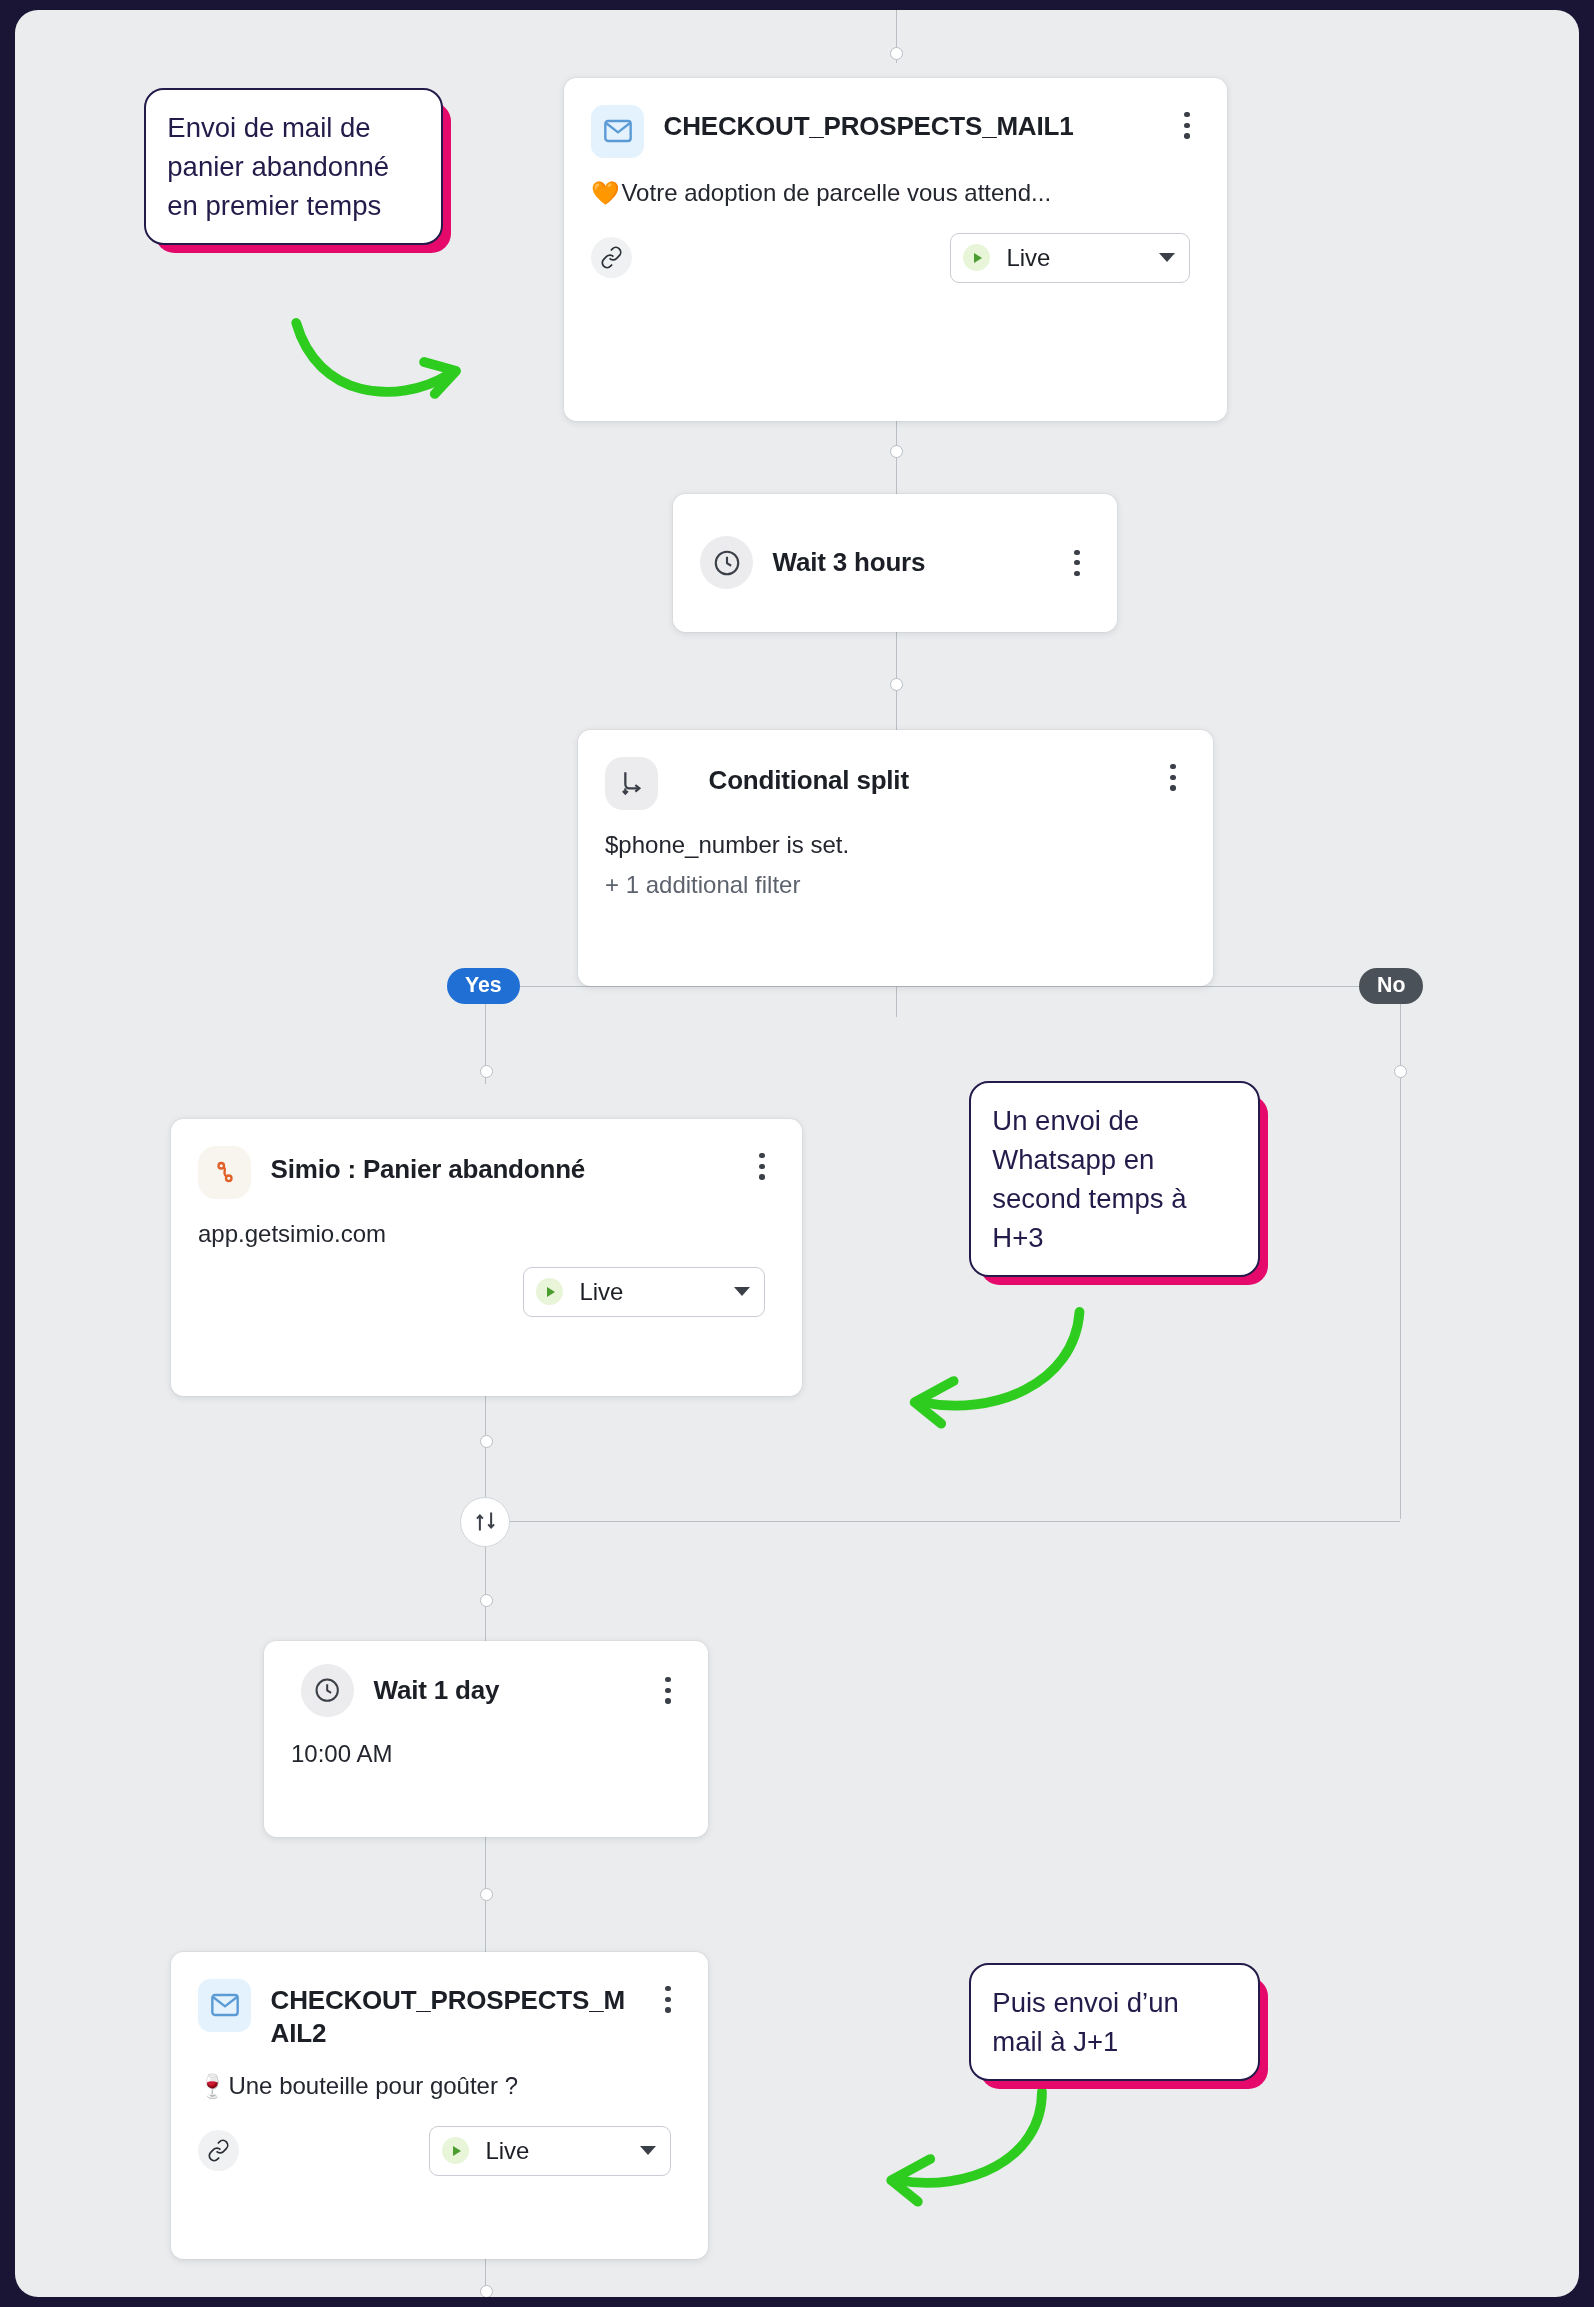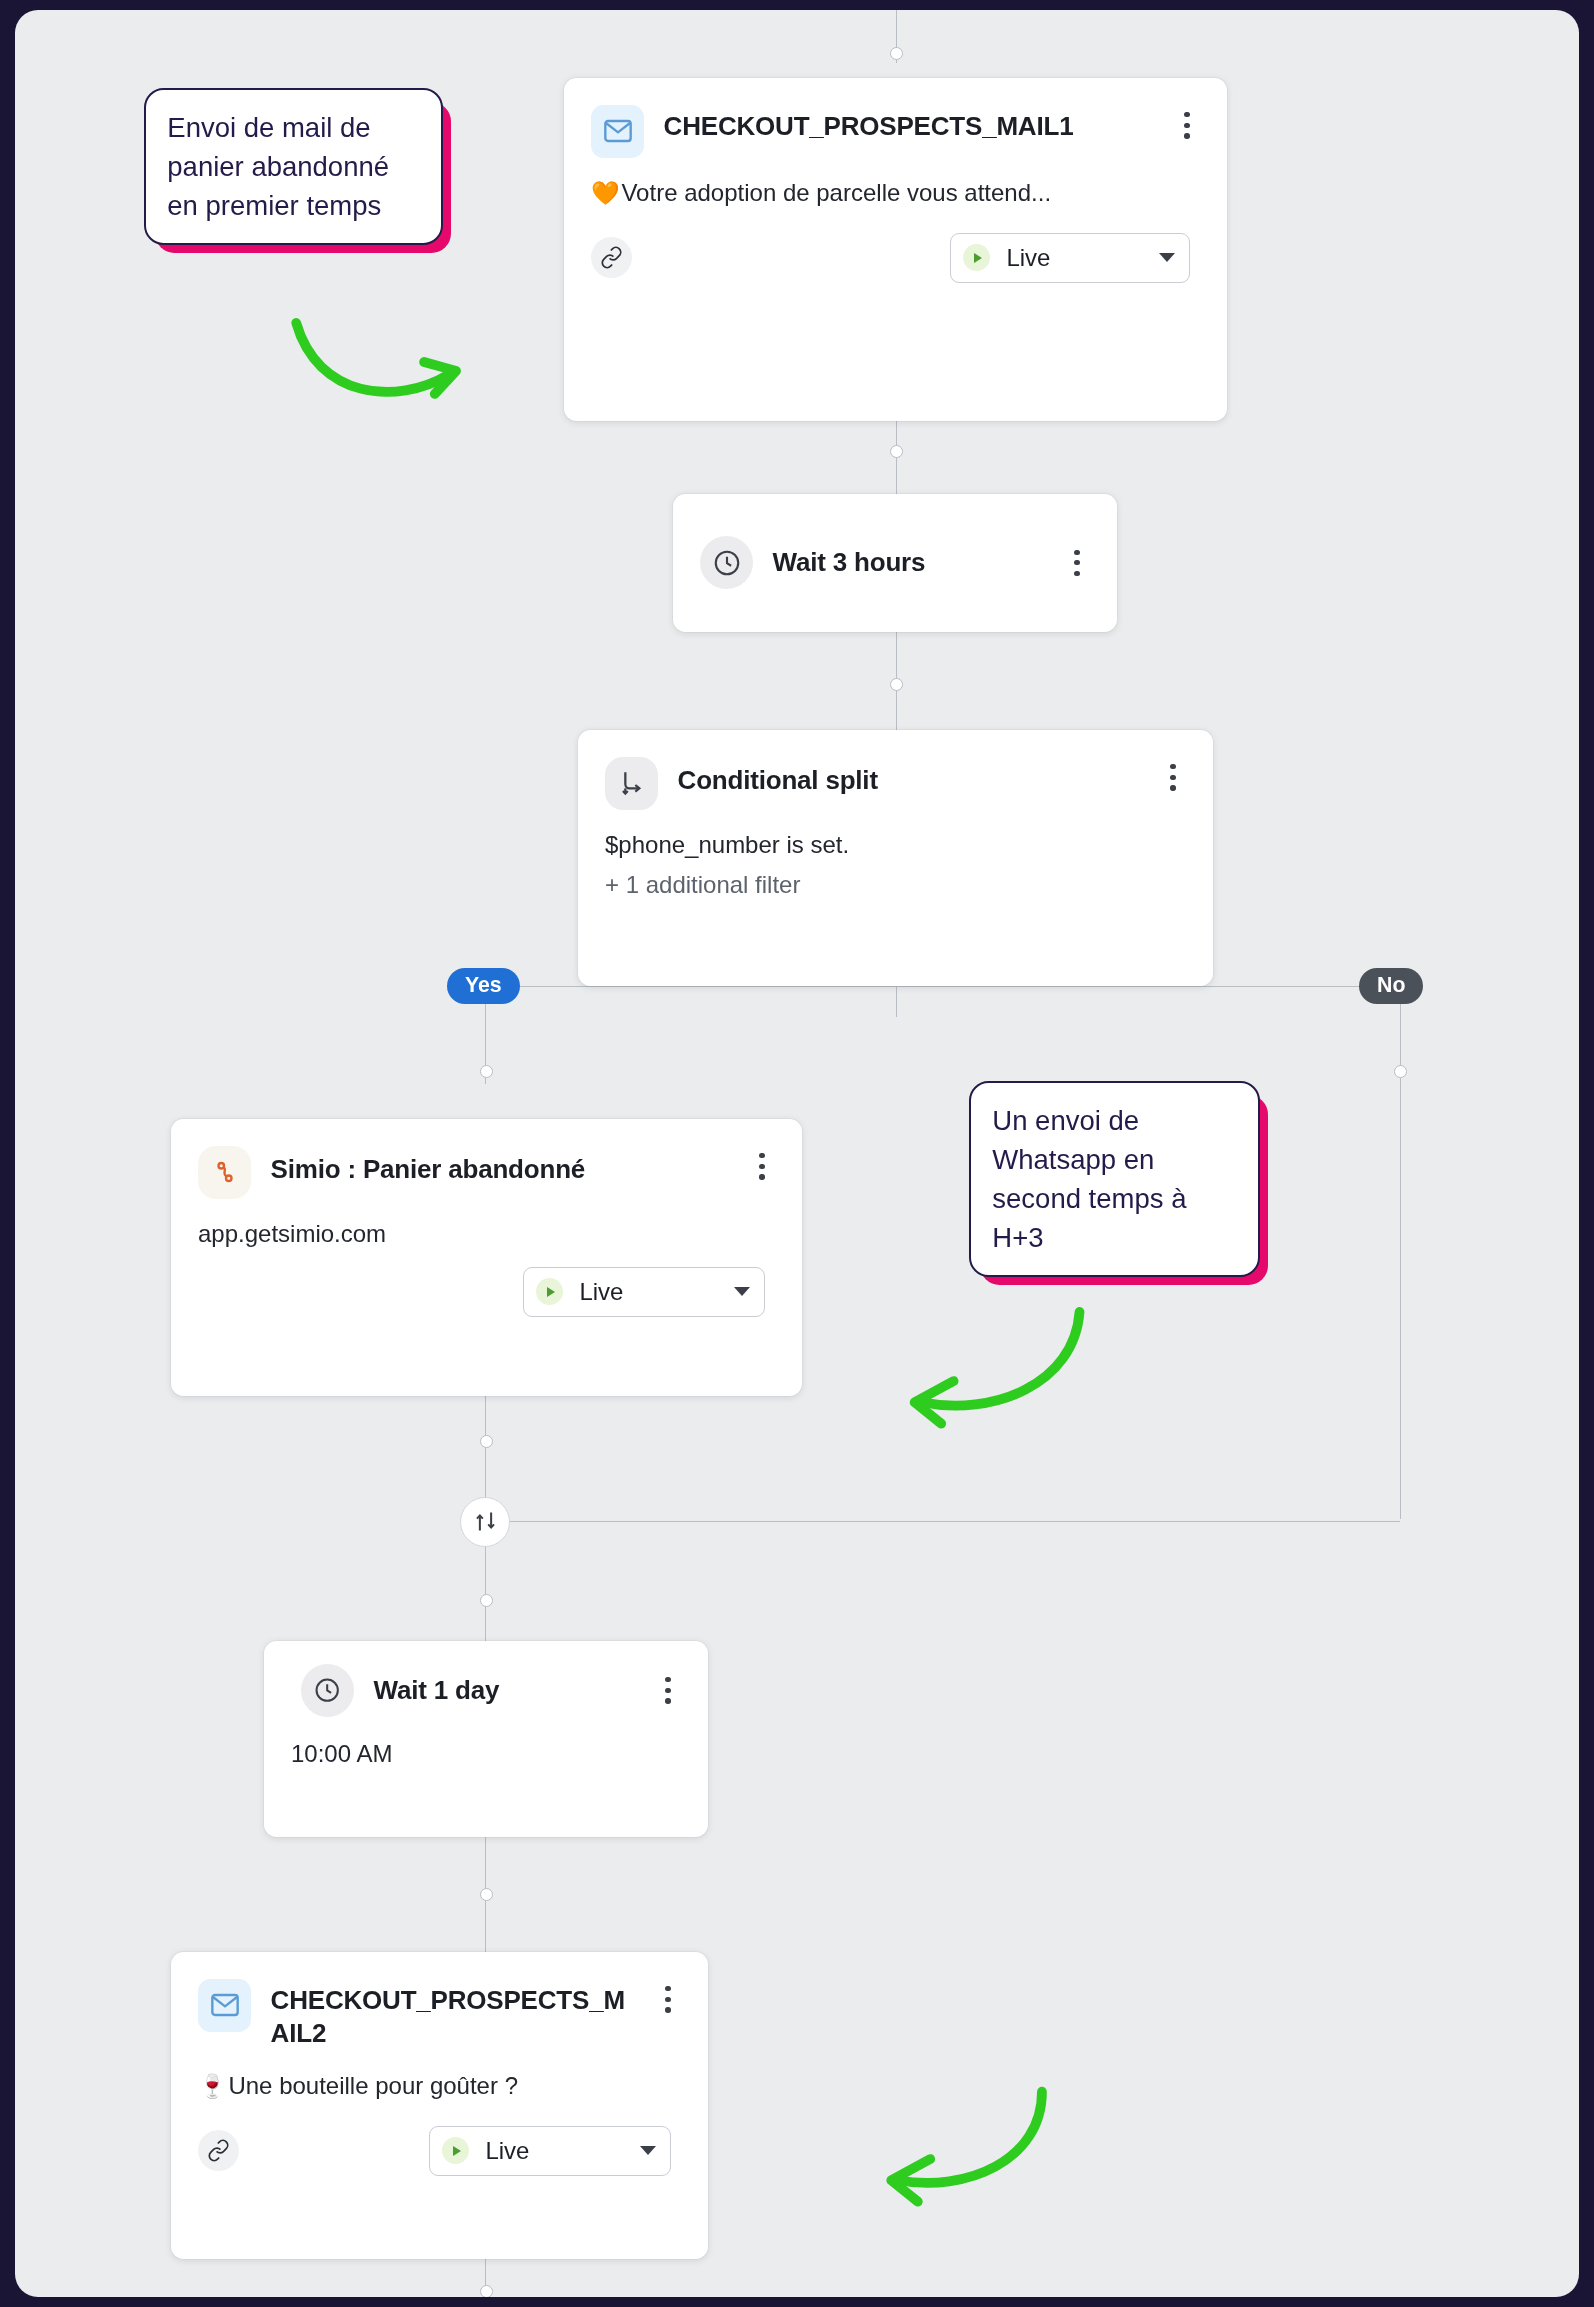--- a/index.html
+++ b/index.html
@@ -157,21 +157,21 @@
   <div class="node" style="left:563px;top:720px;width:635px;height:256px;">
     <div class="node-head">
       <div class="ic split">
         <svg width="32" height="32" viewBox="0 0 24 24" fill="none" stroke="#3b3f47" stroke-width="1.7">
           <path d="M7 4v9a3 3 0 003 3h7"></path>
             <path d="M14.5 13.5L17.5 16l-3 2.5"></path>
           <path d="M7 16v3.5"></path>
             <path d="M5.2 18l1.8 2 1.8-2"></path>
         </svg>
       </div>
-      <div class="ttl" style="padding-top:7.1px;">Conditional split</div>
+      <div class="ttl" style="padding-top:7.1px;margin-left:31px;">Conditional split</div>
       <div class="kebab">
           <i></i>
           <i></i>
           <i></i>
         </div>
     </div>
     <div class="sub">$phone_number is set.</div>
     <div class="meta">+ 1 additional filter</div>
   </div>
 
@@ -277,19 +277,22 @@
   </svg>
 
   <div class="callout-wrap" style="left:954px;top:1071px;width:302px;height:222px;z-index:5;">
     <div class="callout" style="position:relative;width:291px;">Un envoi de Whatsapp en second temps à H+3</div>
   </div>
   <svg class="arrow" style="left:871px;top:1293px;" width="231" height="133" viewBox="0 0 260 150">
     <path d="M218 10 C 212 92, 120 128, 40 112" fill="none" stroke="#2ecc1f" stroke-width="11" stroke-linecap="round"></path>
     <path d="M76 88 L 32 112 L 62 136" fill="none" stroke="#2ecc1f" stroke-width="11" stroke-linecap="round" stroke-linejoin="round"></path>
   </svg>
 
+  <div class="callout-wrap" style="left:954px;top:1953px;width:302px;height:116px;z-index:5;">
+    <div class="callout" style="position:relative;width:291px;">Puis envoi d’un mail à J+1</div>
+  </div>
   <svg class="arrow" style="left:853px;top:2071px;" width="222" height="133" viewBox="0 0 250 150">
     <path d="M196 12 C 196 90, 110 126, 34 112" fill="none" stroke="#2ecc1f" stroke-width="11" stroke-linecap="round"></path>
     <path d="M70 88 L 26 112 L 56 136" fill="none" stroke="#2ecc1f" stroke-width="11" stroke-linecap="round" stroke-linejoin="round"></path>
   </svg>
 
 </div>
 
 
 </body></html>

